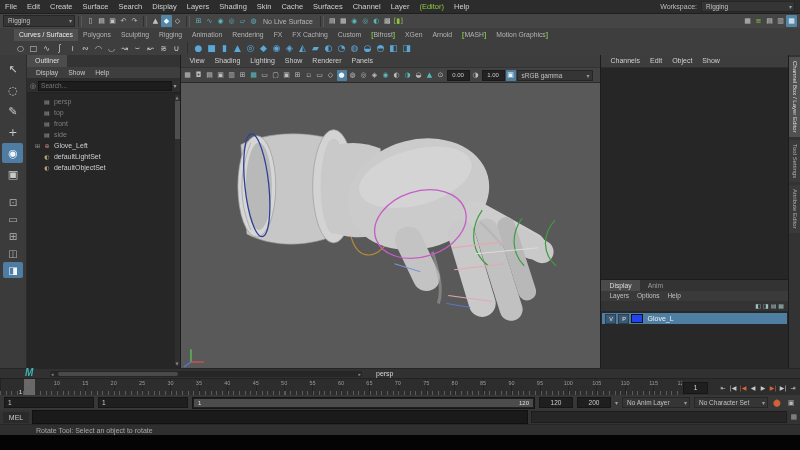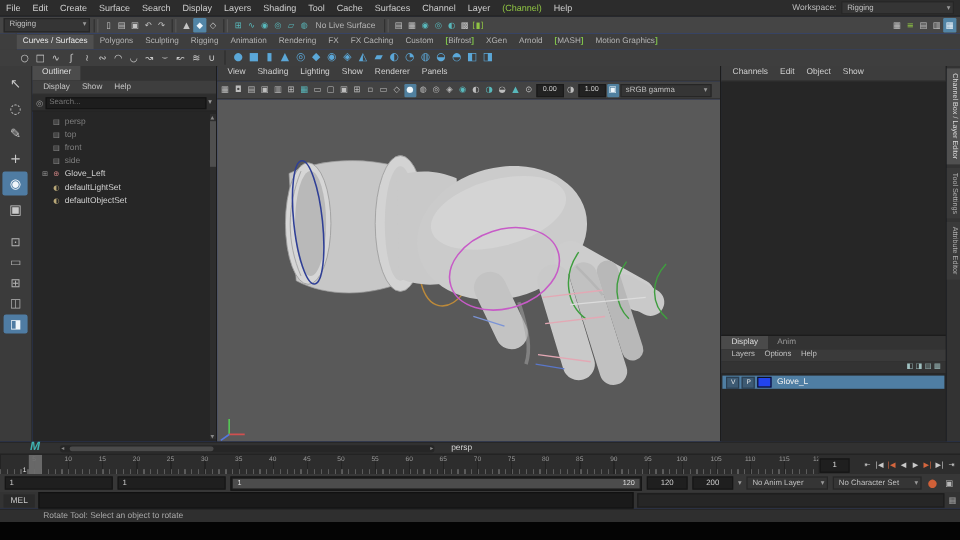--- a/index.html
+++ b/index.html
@@ -161,26 +161,26 @@
     <div class="menus">
 
     <span class="menu-item">File</span>
         <span class="menu-item">Edit</span>
         <span class="menu-item">Create</span>
         <span class="menu-item">Surface</span>
         <span class="menu-item">Search</span>
         <span class="menu-item">Display</span>
         <span class="menu-item">Layers</span>
         <span class="menu-item">Shading</span>
-        <span class="menu-item">Tool</span>
+        <span class="menu-item">Skin</span>
         <span class="menu-item">Cache</span>
         <span class="menu-item">Surfaces</span>
         <span class="menu-item">Channel</span>
         <span class="menu-item">Layer</span>
-        <span class="menu-item" style="color: rgb(143, 196, 67);">(Channel)</span>
+        <span class="menu-item" style="color: rgb(143, 196, 67);">(Editor)</span>
         <span class="menu-item">Help</span>
       </div>
     <div class="ws">
       <span class="ws-label">Workspace:</span>
       <span class="dd">Rigging</span>
     </div>
   </div>
 
   <div class="row statusline">
     <span class="dd msdd">Rigging</span>

